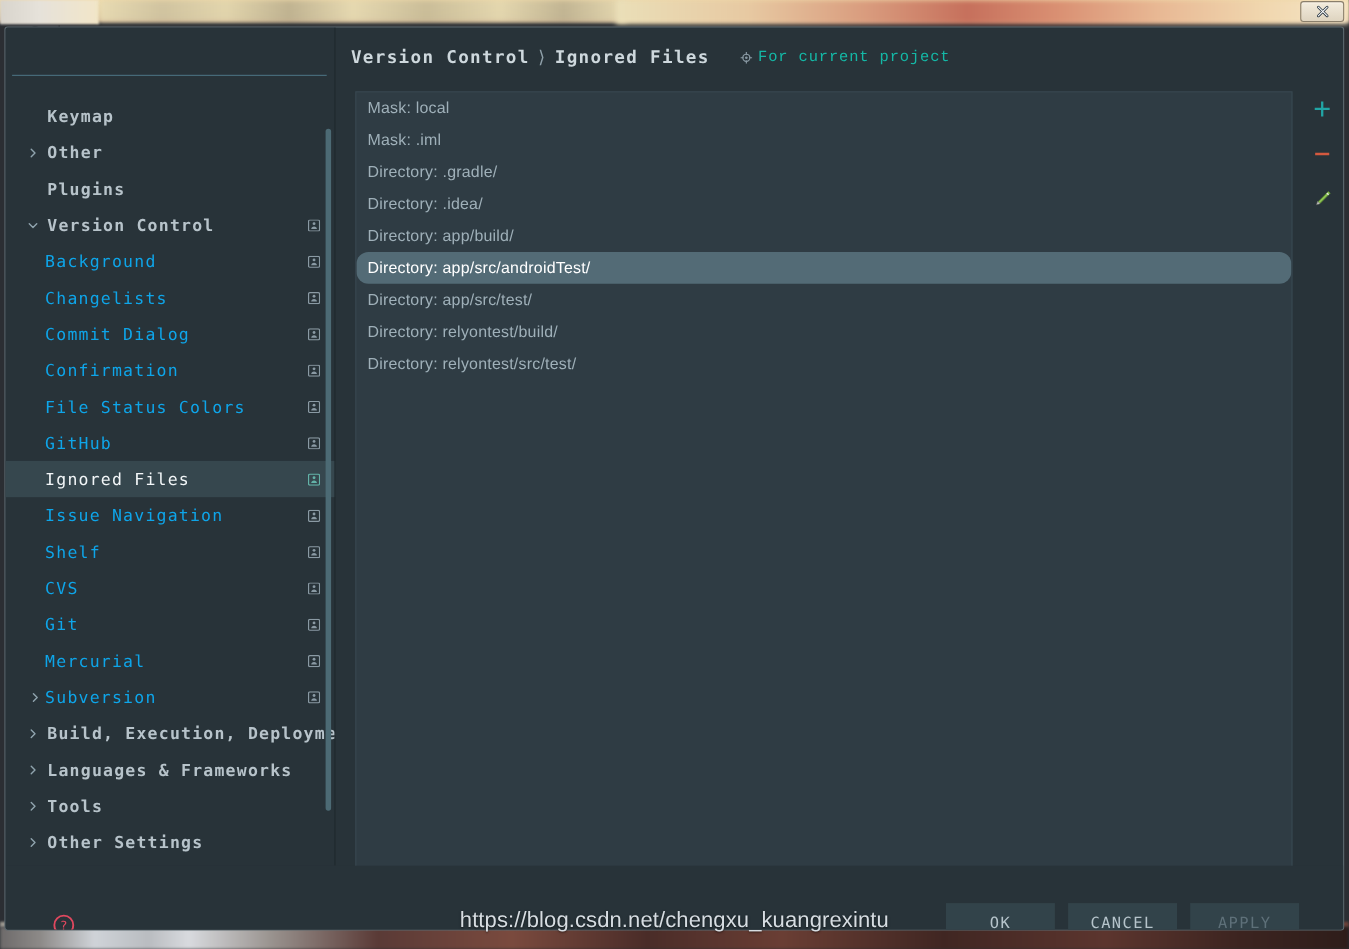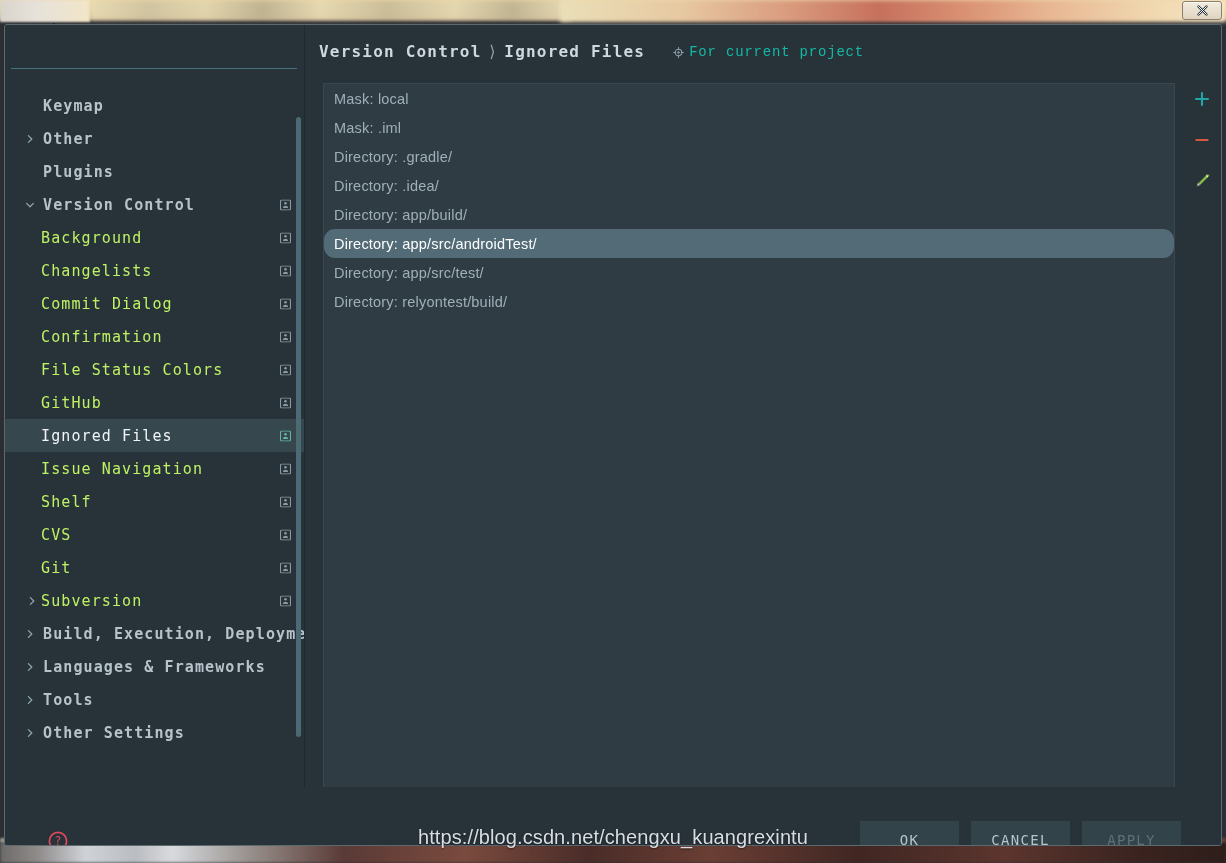--- a/index.html
+++ b/index.html
@@ -147,21 +147,21 @@
     font-size: 15px;
     letter-spacing: 1.1px;
   }
   .lvl0 > .arrow { margin-left: 16px; }
   .lvl0 .tree-label {
     color: #b7c3ca;
     font-weight: bold;
     margin-left: 4px;
   }
   .lvl1 { padding-left: 38px; }
-  .lvl1 .tree-label { color: #bef264; font-weight: normal; }
+  .lvl1 .tree-label { color: #0ea5e9; font-weight: normal; }
   .lvl1 > .arrow { margin-left: -20px; }
   .tree-row.selected .tree-label { color: #f2f6f8; }
   .badge {
     position: absolute; right: 14px; top: 50%;
     transform: translateY(-50%);
     width: 11px; height: 11px;
   }
   .badge svg { display: block; }
 
   #sidebar-scrollbar {
@@ -468,20 +468,31 @@
           <span class="tree-label">Git</span>
           <span class="badge">
             <svg width="11" height="11" viewBox="0 0 11 11">
               <rect x=".5" y=".5" width="10" height="10" rx="1.2" fill="none" stroke="#8a9aa4" stroke-width="1.1"></rect>
               <circle cx="5.5" cy="3.8" r="1.3" fill="#8a9aa4"></circle>
               <path d="M2.9 8.6c0-1.5 1.2-2.3 2.6-2.3s2.6.8 2.6 2.3z" fill="#8a9aa4"></path>
             </svg>
           </span>
         </div>
         <div class="tree-row lvl1">
+          <span class="arrow"></span>
+          <span class="tree-label">Mercurial</span>
+          <span class="badge">
+            <svg width="11" height="11" viewBox="0 0 11 11">
+              <rect x=".5" y=".5" width="10" height="10" rx="1.2" fill="none" stroke="#8a9aa4" stroke-width="1.1"></rect>
+              <circle cx="5.5" cy="3.8" r="1.3" fill="#8a9aa4"></circle>
+              <path d="M2.9 8.6c0-1.5 1.2-2.3 2.6-2.3s2.6.8 2.6 2.3z" fill="#8a9aa4"></path>
+            </svg>
+          </span>
+        </div>
+        <div class="tree-row lvl1">
           <span class="arrow">
             <svg width="10" height="10" viewBox="0 0 10 10">
               <path d="M3.4 1.6L6.8 5 3.4 8.4" fill="none" stroke="#8fa3ad" stroke-width="1.3" stroke-linecap="round" stroke-linejoin="round"></path>
             </svg>
           </span>
           <span class="tree-label">Subversion</span>
           <span class="badge">
             <svg width="11" height="11" viewBox="0 0 11 11">
               <rect x=".5" y=".5" width="10" height="10" rx="1.2" fill="none" stroke="#8a9aa4" stroke-width="1.1"></rect>
               <circle cx="5.5" cy="3.8" r="1.3" fill="#8a9aa4"></circle>
@@ -561,20 +572,23 @@
           <span class="row-text">Directory: app/build/</span>
         </div>
         <div class="list-row selected">
           <span class="row-text">Directory: app/src/androidTest/</span>
         </div>
         <div class="list-row">
           <span class="row-text">Directory: app/src/test/</span>
         </div>
         <div class="list-row">
           <span class="row-text">Directory: relyontest/build/</span>
+        </div>
+        <div class="list-row">
+          <span class="row-text">Directory: relyontest/src/test/</span>
         </div>
       </div>
 
     <div id="toolbar">
       <div class="tool-btn">
         <svg width="20" height="20" viewBox="0 0 20 20">
           <path d="M10 3.2v13.6M3.2 10h13.6" stroke="#21a5a5" stroke-width="2.1" stroke-linecap="butt"></path>
         </svg>
       </div>
       <div class="tool-btn">

